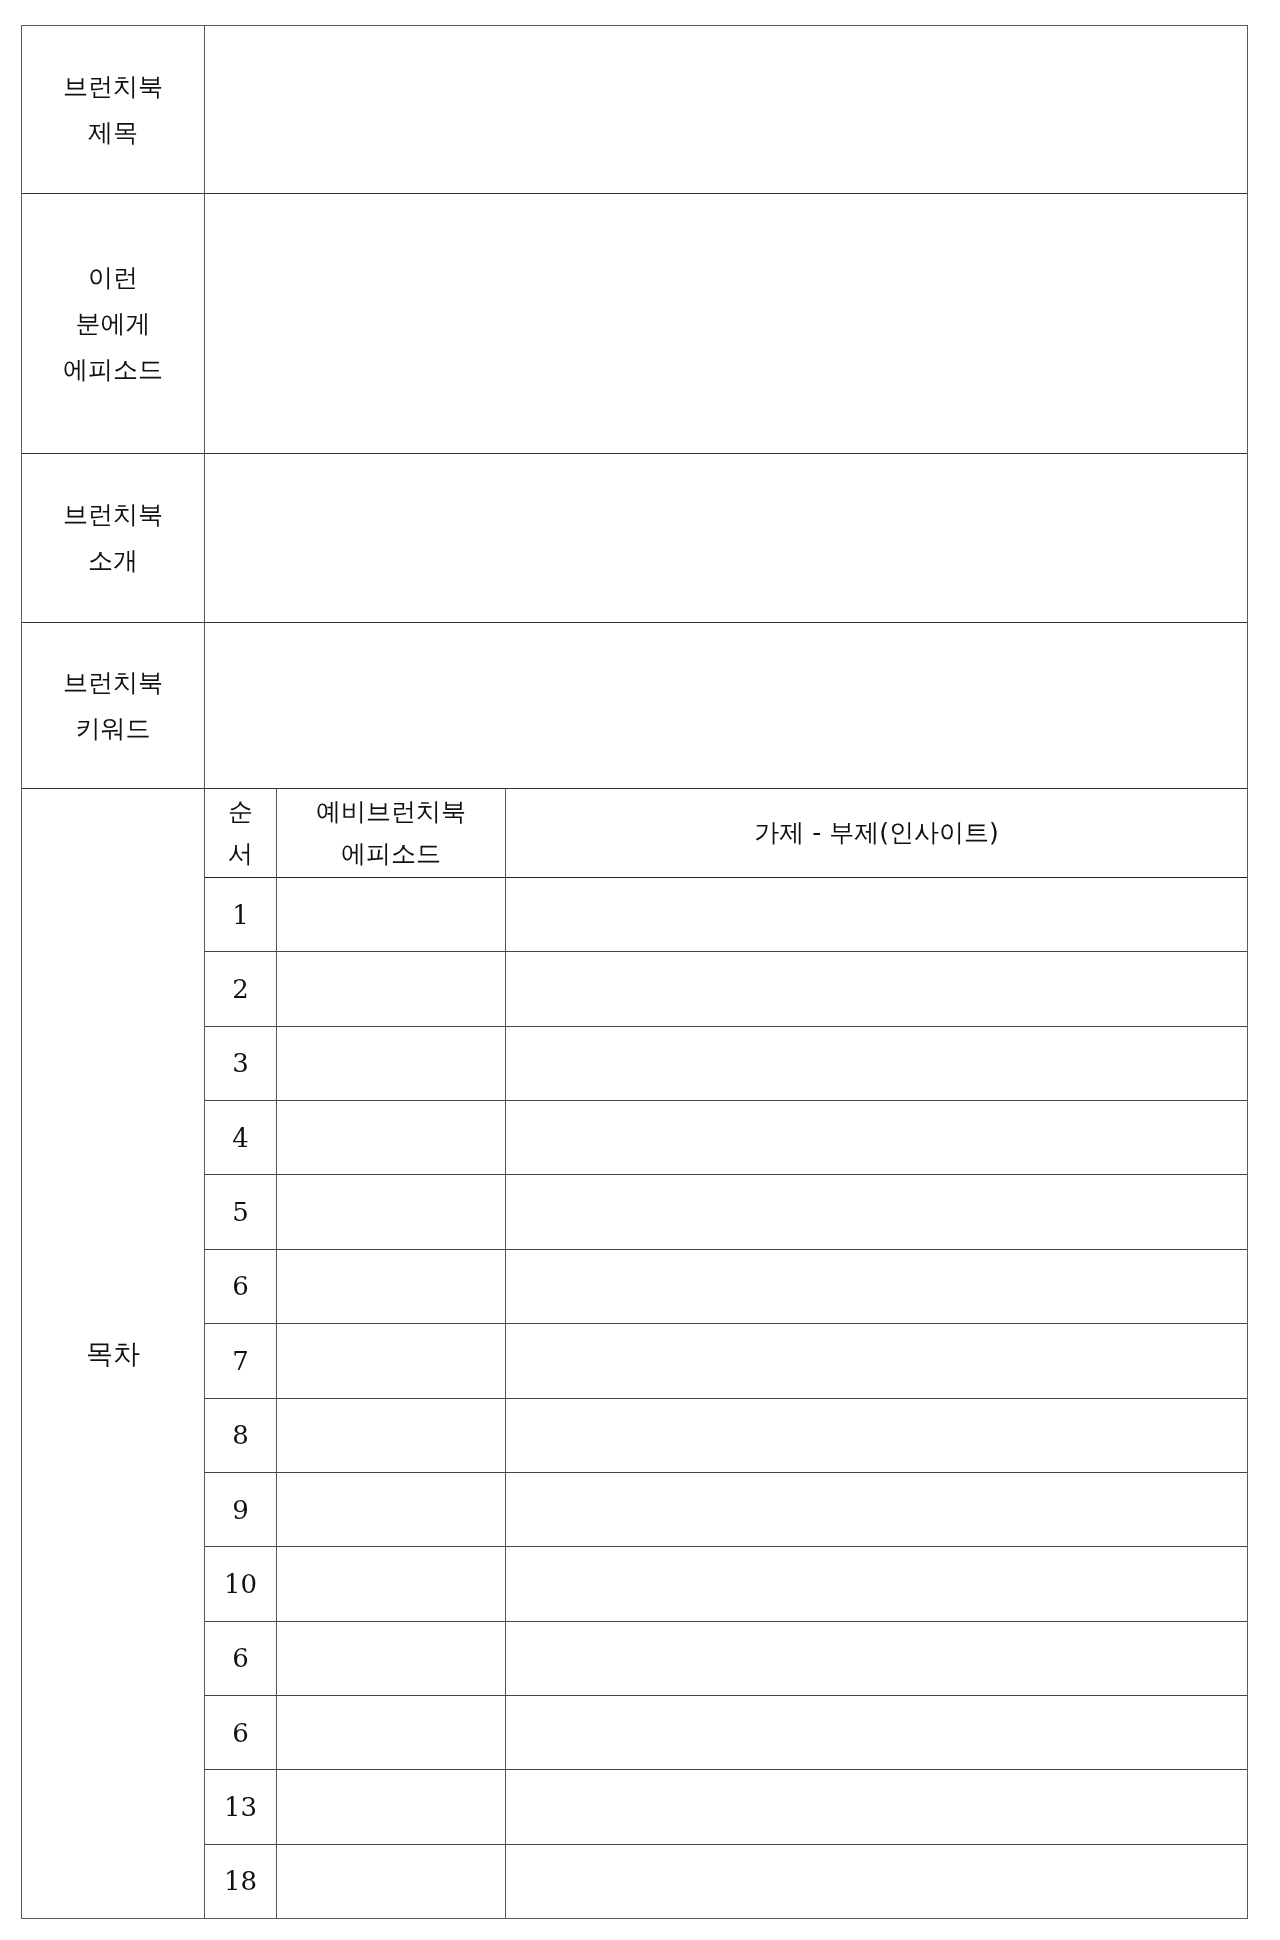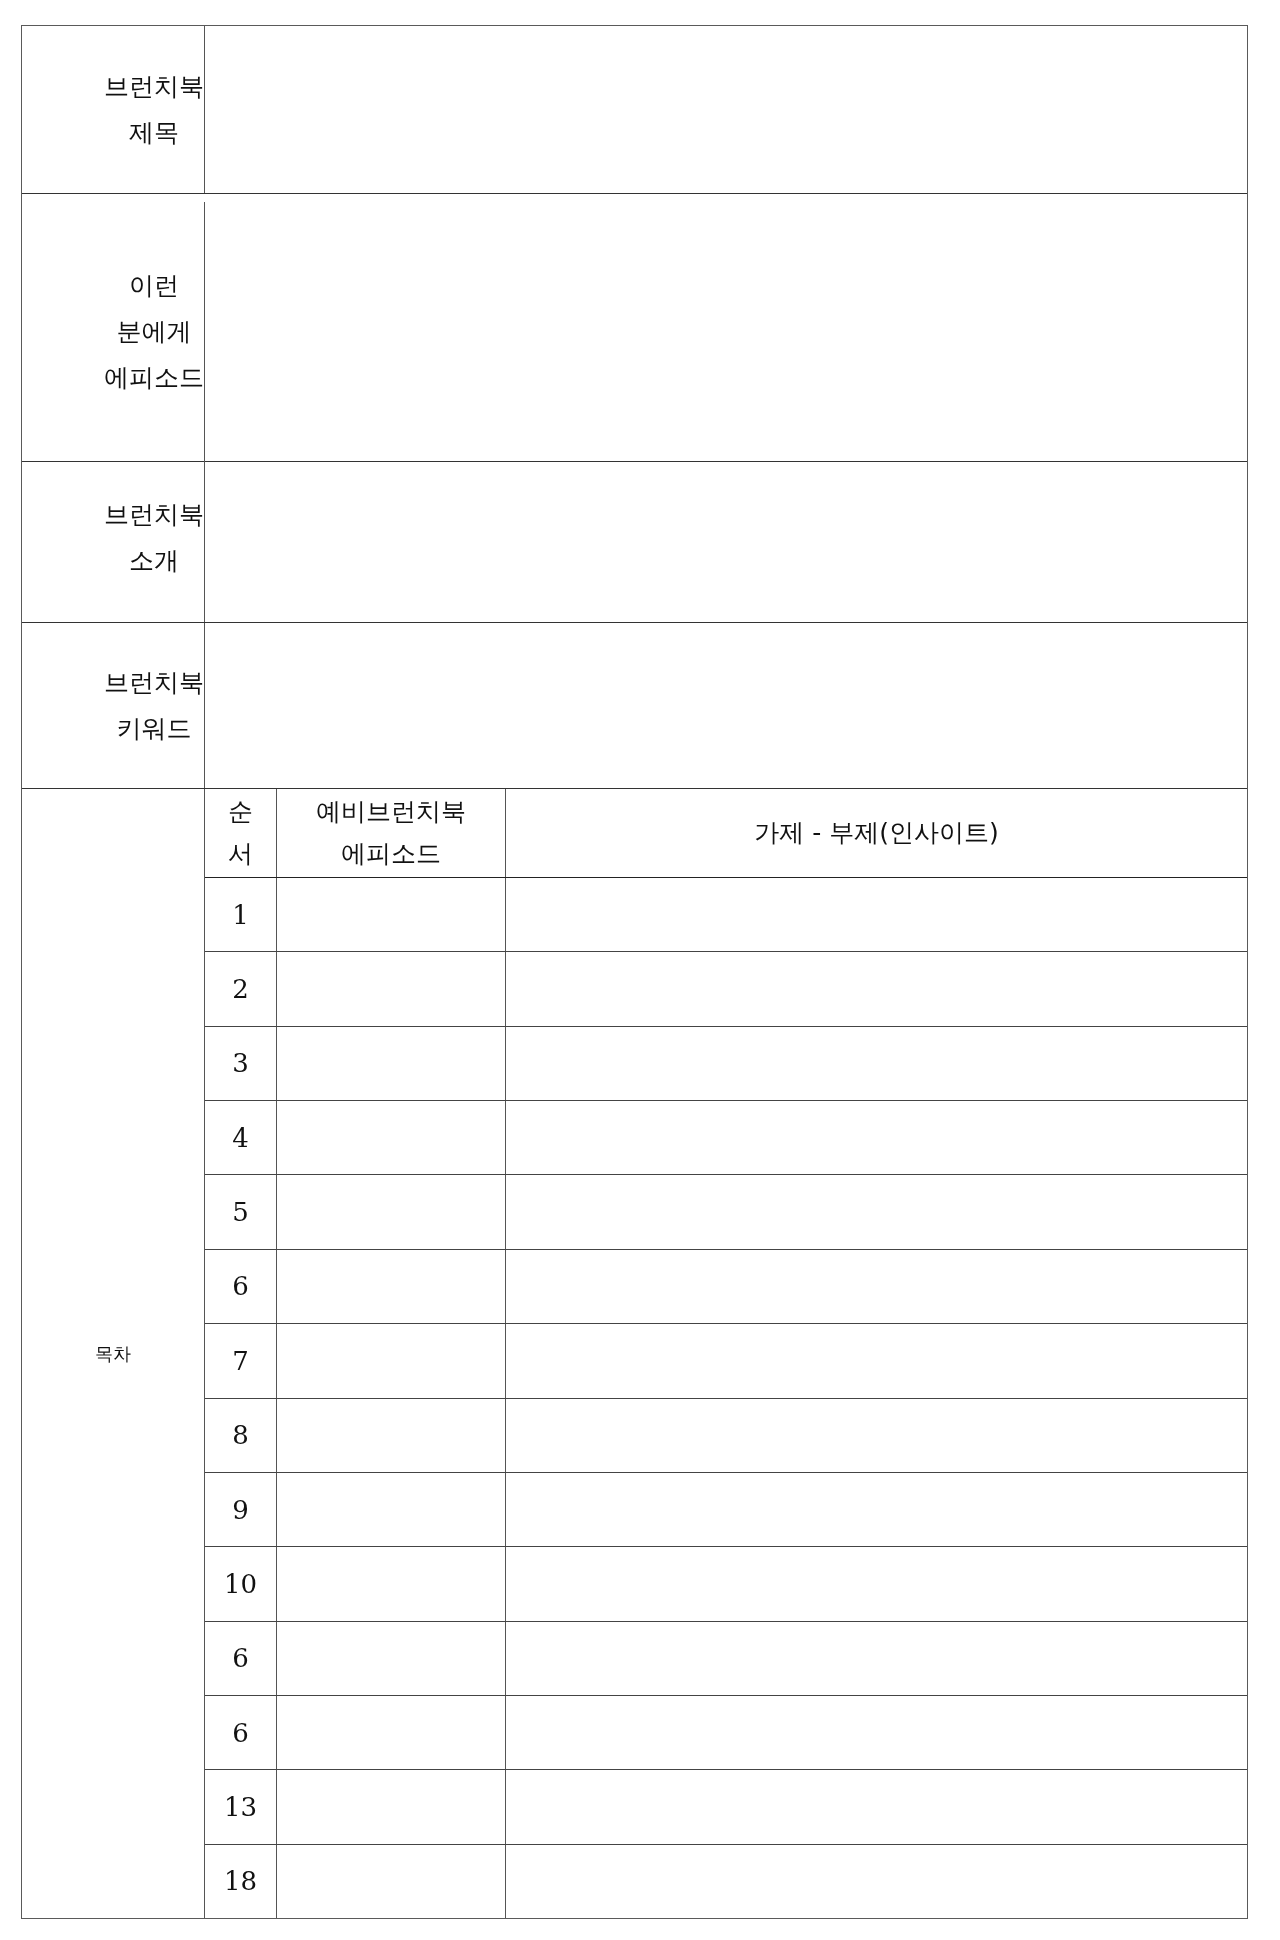--- a/index.html
+++ b/index.html
@@ -3,28 +3,28 @@
 <meta charset="utf-8">
 <style>
   html, body { margin: 0; padding: 0; background: #ffffff; }
   body { width: 1280px; height: 1940px; position: relative; overflow: hidden;
          font-family: "DejaVu Sans", sans-serif; color: #111; }
   .tbl { position: absolute; left: 21px; top: 25px; width: 1227px; height: 1894px;
          border: 1.5px solid #5a5a5a; box-sizing: border-box; }
   .row { position: absolute; left: 0; right: 0; border-bottom: 1.5px solid #333; box-sizing: border-box; }
   .label { position: absolute; left: 0; top: 0; bottom: 0; width: 183px;
            border-right: 1.5px solid #555; box-sizing: border-box;
-           display: flex; align-items: center; justify-content: flex-end; text-align: center;
+           display: flex; align-items: center; justify-content: center; text-align: center;
            font-size: 25px; line-height: 46px; }
   .value { position: absolute; left: 183px; right: 0; top: 0; bottom: 0; }
   .label span { display: block; }
   .toc { position: absolute; left: 0; right: 0; top: 763px; bottom: 0; }
   .toc-label { position: absolute; left: 0; top: 0; bottom: 0; width: 183px;
                border-right: 1.5px solid #555; box-sizing: border-box;
-               display: flex; align-items: center; justify-content: center; font-size: 18px; }
+               display: flex; align-items: center; justify-content: center; font-size: 27px; }
   .toc-grid { position: absolute; left: 183px; right: 0; top: 0; bottom: 0; }
   .toc-head { position: absolute; left: 0; right: 0; top: 0; height: 89px;
               border-bottom: 1.5px solid #222; box-sizing: border-box; }
   .cell { position: absolute; top: 0; bottom: 0; box-sizing: border-box;
           display: flex; align-items: center; justify-content: center; text-align: center; }
   .c-no { left: 0; width: 72px; border-right: 1.5px solid #555; }
   .c-ep { left: 72px; width: 229px; border-right: 1.5px solid #555; }
   .c-title { left: 301px; right: 0; }
   .toc-head .cell { font-size: 25px; line-height: 42px; }
   .toc-head .cell span { display: block; }
@@ -42,21 +42,21 @@
   <div class="row" style="top:0;height:168px">
     <div class="label">
       <div>
         <span>브런치북</span>
         <span>제목</span>
       </div>
     </div>
     <div class="value"></div>
   </div>
 
-  <div class="row" style="top:176px;height:260px">
+  <div class="row" style="top:168px;height:260px">
     <div class="label">
       <div>
         <span>이런</span>
         <span>분에게</span>
         <span>에피소드</span>
       </div>
     </div>
     <div class="value"></div>
   </div>
 

